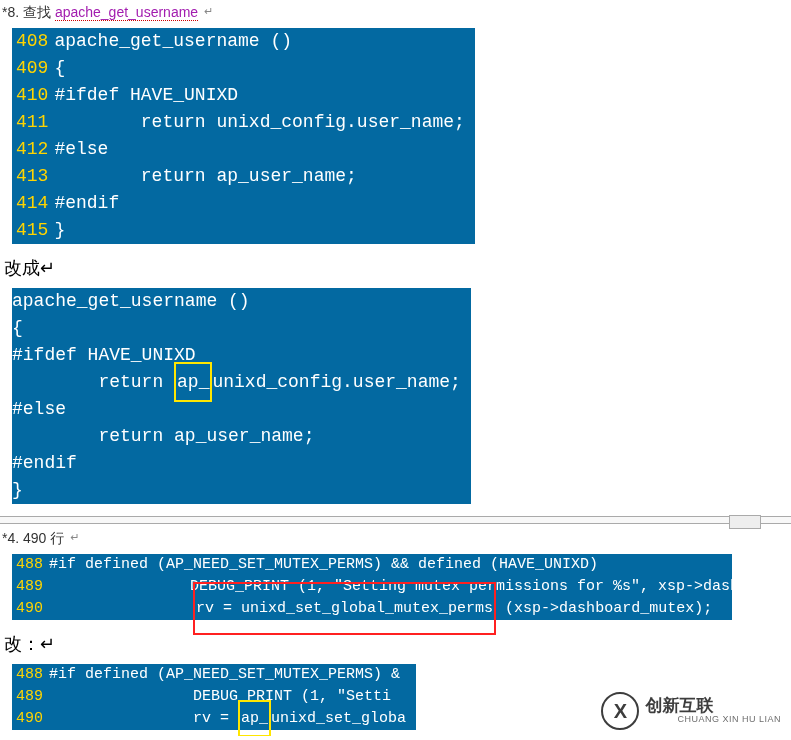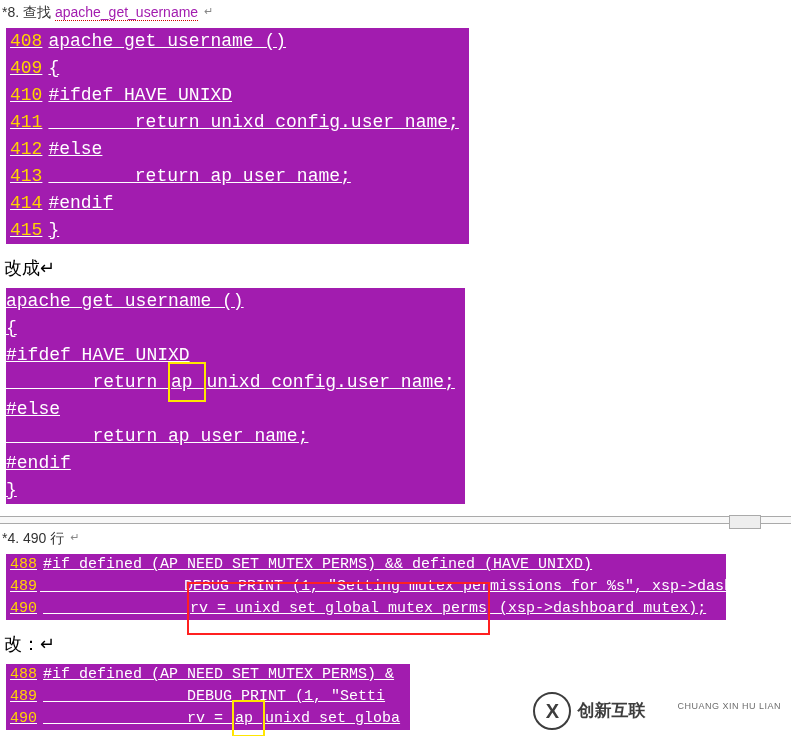--- a/index.html
+++ b/index.html
@@ -21,29 +21,28 @@
     border-bottom: 1px dotted #c00;
     color: #a21caf;
   }
   .nl-mark {
     color: #888;
     font-size: 11px;
     vertical-align: 2px;
     margin-left: 2px;
   }
   .codeblock {
-    background: #a21caf;
+    background: #0369a1;
     color: #fff;
     font-family: Consolas, "Courier New", monospace;
     font-size: 18px;
     line-height: 27px;
     display: inline-block;
-    margin: 4px 6px 6px 6px;
+    margin: 4px 6px 6px 12px;
     padding: 0;
-    text-decoration: underline;
   }
   .line { display: flex; white-space: pre; }
   .ln {
     color: #ffd400;
     padding: 0 6px 0 4px;
     min-width: 38px;
     text-align: left;
   }
   .code { padding-right: 10px; }
   .small { font-size: 15px; line-height: 22px; }
@@ -84,21 +83,21 @@
     opacity: 0.95;
     pointer-events: none;
   }
   .wm-logo {
     width: 38px; height: 38px;
     border: 2px solid #333;
     border-radius: 50%;
     display: flex; align-items: center; justify-content: center;
     font-size: 20px; font-weight: bold; color: #333;
   }
-  .wm-text { display: flex; flex-direction: row; line-height: 1.1; }
+  .wm-text { display: flex; flex-direction: column; line-height: 1.1; }
   .wm-cn { font-size: 17px; font-weight: bold; color: #333; }
   .wm-en { font-size: 9px; color: #666; letter-spacing: 0.5px; margin-left: 32px; }
   .subhead { padding: 6px 4px 4px 4px; font-size: 18px; }
   .wide { width: 720px; }
 </style>
 </head>
 <body>
 
 
 

